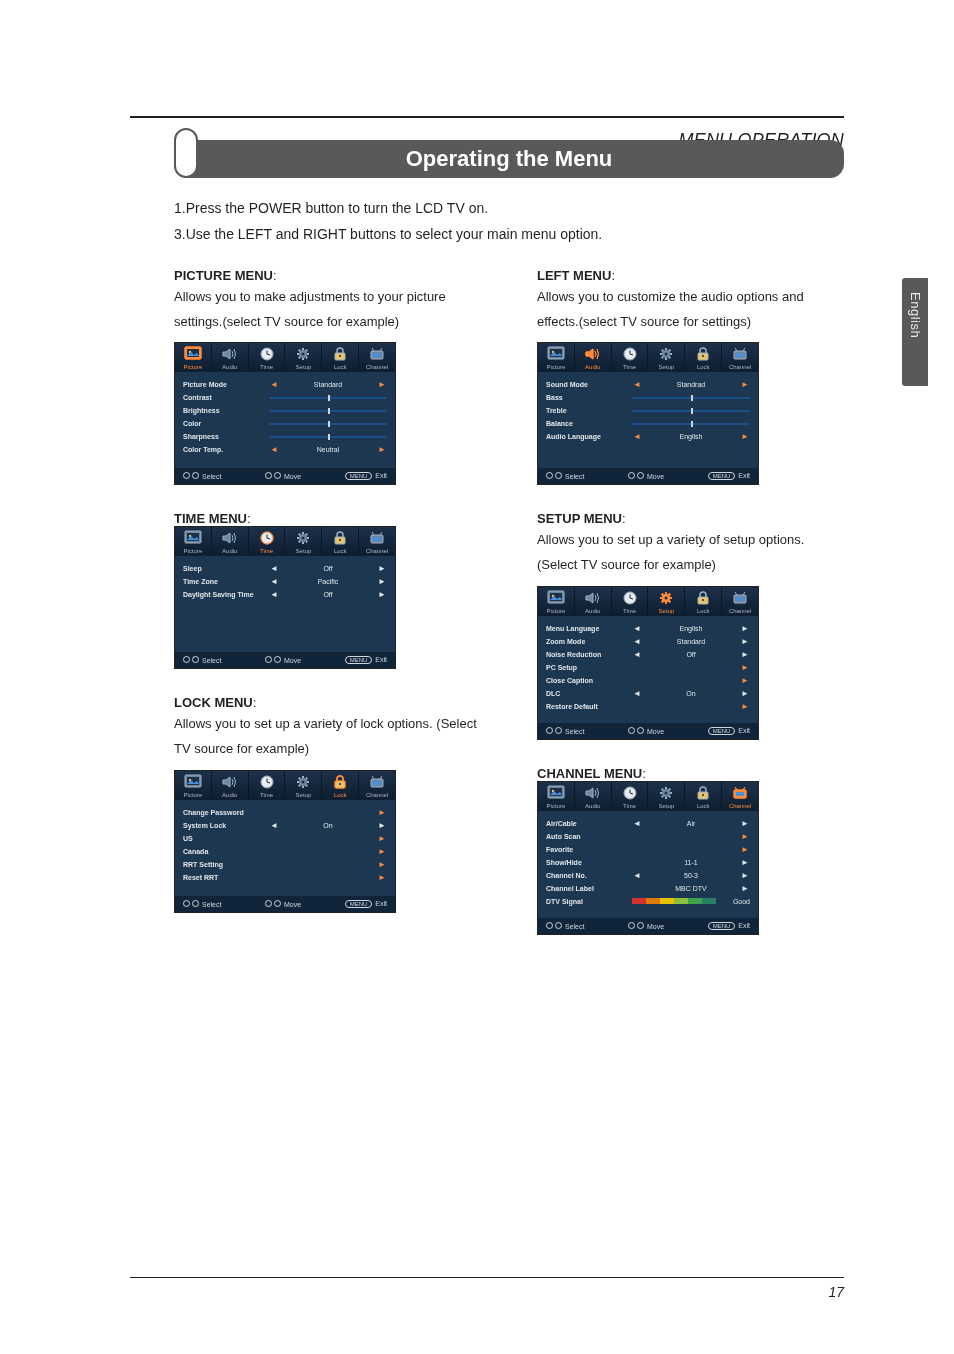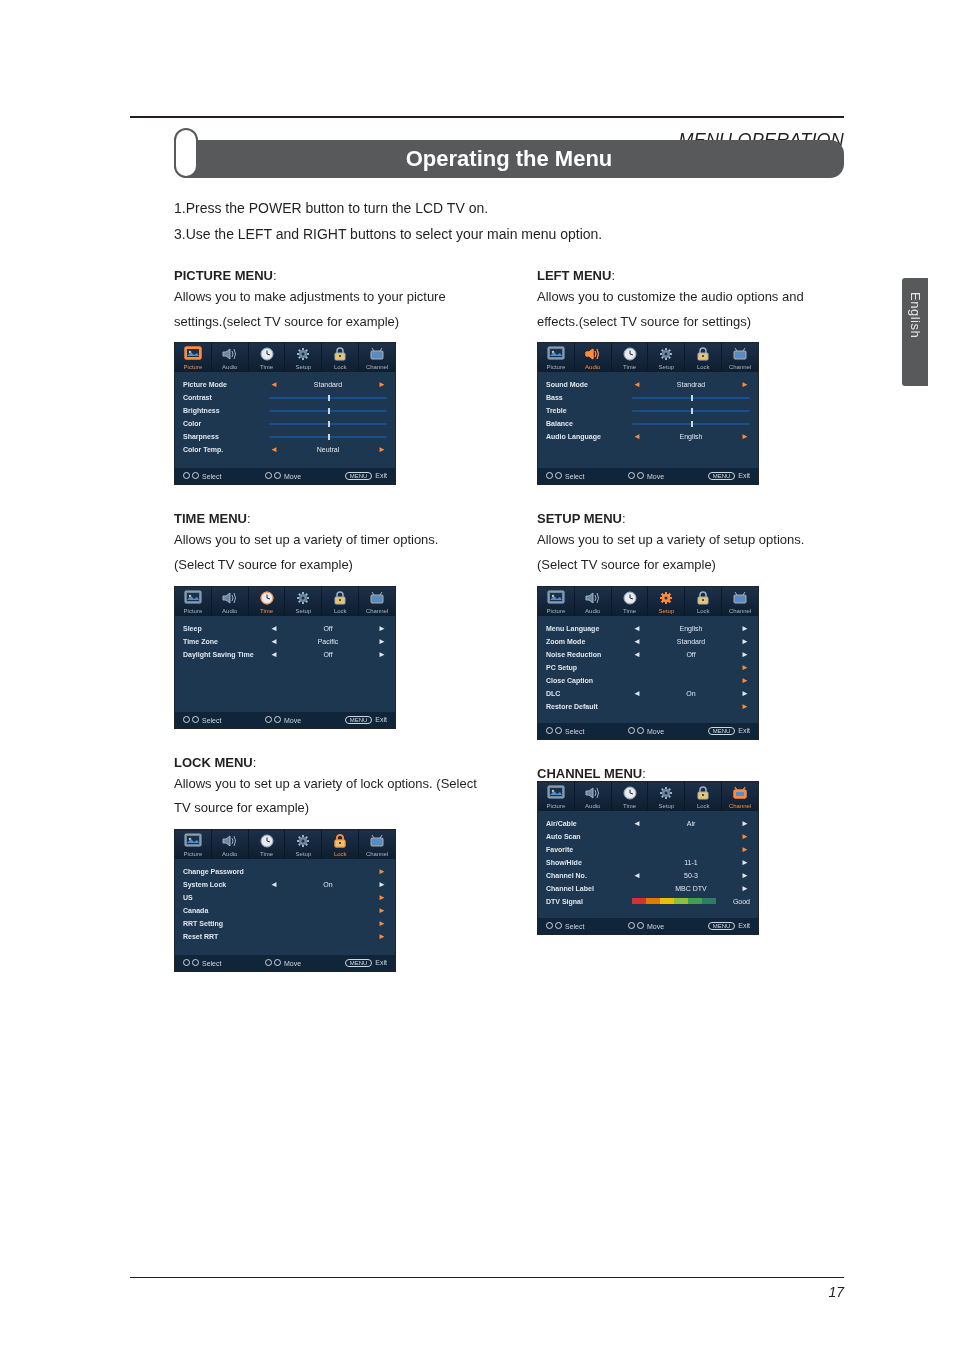--- a/index.html
+++ b/index.html
@@ -198,21 +198,20 @@
                 <span></span>
               </span>Select</span>
             <span style="margin-left:auto"><span class="oo">
                 <span></span>
                 <span></span>
               </span>Move</span>
             <span style="margin-left:auto"><span class="menu-pill">MENU</span>Exit</span>
           </div>
         </div>
         <div class="menu-header"><strong>TIME MENU</strong>:</div>
-        <div class="menu-desc">Allows you to set up a variety of timer options. (Select TV source for example)</div>
         <div class="osd">
           <div class="tabs">
             <div class="tab ">
               <div class="tab-icon">
                 <svg width="18" height="16" viewBox="0 0 18 16">
                   <rect x="1" y="1" width="16" height="12" rx="1" fill="#6e869e" stroke="#9db1c5"></rect>
                   <rect x="3" y="3" width="12" height="8" fill="#1c3049"></rect>
                   <circle cx="6" cy="6" r="1.2" fill="#e9c46a"></circle>
                   <path d="M3 10 L7 6 L10 9 L13 7 L15 10 Z" fill="#4a90d9"></path>
                 </svg>

